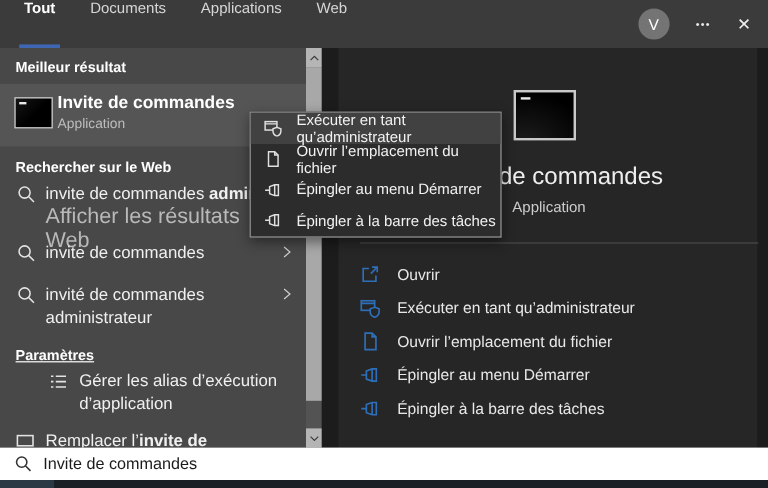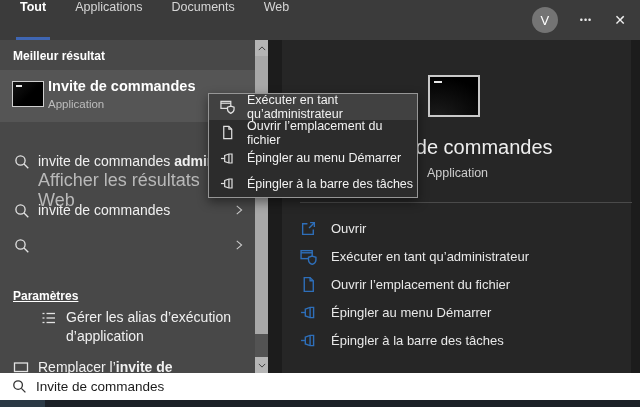--- a/index.html
+++ b/index.html
@@ -73,24 +73,24 @@
 
 <div class="app">
 
   <div class="topbar">
     <div class="tabs">
       <div class="tab active">
         <span>Tout</span>
         <span class="tab-underline"></span>
       </div>
       <div class="tab">
+        <span>Documents</span>
+      </div>
+      <div class="tab">
         <span>Applications</span>
-      </div>
-      <div class="tab">
-        <span>Documents</span>
       </div>
       <div class="tab">
         <span>Web</span>
       </div>
     </div>
     <div class="topbar-right">
       <div class="avatar">V</div>
       <div class="more-glyph">•••</div>
       <div class="close-glyph">✕</div>
     </div>
@@ -100,20 +100,21 @@
     <div class="section-header" style="top:9px;">Meilleur résultat</div>
 
     <div class="best-row">
       <div class="cmd-icon-sm">
           <span class="cmd-prompt"></span>
         </div>
       <div class="best-title">Invite de commandes</div>
       <div class="best-sub">Application</div>
     </div>
 
+    <div class="section-header" style="top:92px;">Rechercher sur le Web</div>
 
     <div class="row" style="top:112px; height:40px;">
       <span class="row-icon">
         <svg viewBox="0 0 16 16" fill="none" stroke="currentColor" stroke-width="1.3">
             <circle cx="6.5" cy="6.5" r="4.6"></circle>
             <line x1="10" y1="10" x2="14.3" y2="14.3"></line>
           </svg>
       </span>
       <div class="row-text"><span>invite de commandes </span><span class="bold">admin</span><span> -</span><br>
         <span class="row-sub">Afficher les résultats Web</span>
@@ -140,20 +141,21 @@
       </span>
     </div>
 
     <div class="row" style="top:196px; height:40px;">
       <span class="row-icon">
         <svg viewBox="0 0 16 16" fill="none" stroke="currentColor" stroke-width="1.3">
             <circle cx="6.5" cy="6.5" r="4.6"></circle>
             <line x1="10" y1="10" x2="14.3" y2="14.3"></line>
           </svg>
       </span>
+      <div class="row-text" style="width:170px;"><span>invité de commandes administrateur</span><span class="bold"></span><span></span></div>
       <span class="chevron">
         <svg viewBox="0 0 16 16" fill="none" stroke="currentColor" stroke-width="1.4">
             <polyline points="5,2.5 11.5,8 5,13.5"></polyline>
           </svg>
       </span>
     </div>
 
     <div class="section-header" style="top:249px;text-decoration:underline;">Paramètres</div>
 
     <div class="row" style="top:268px; height:40px;margin-left:28px;">

